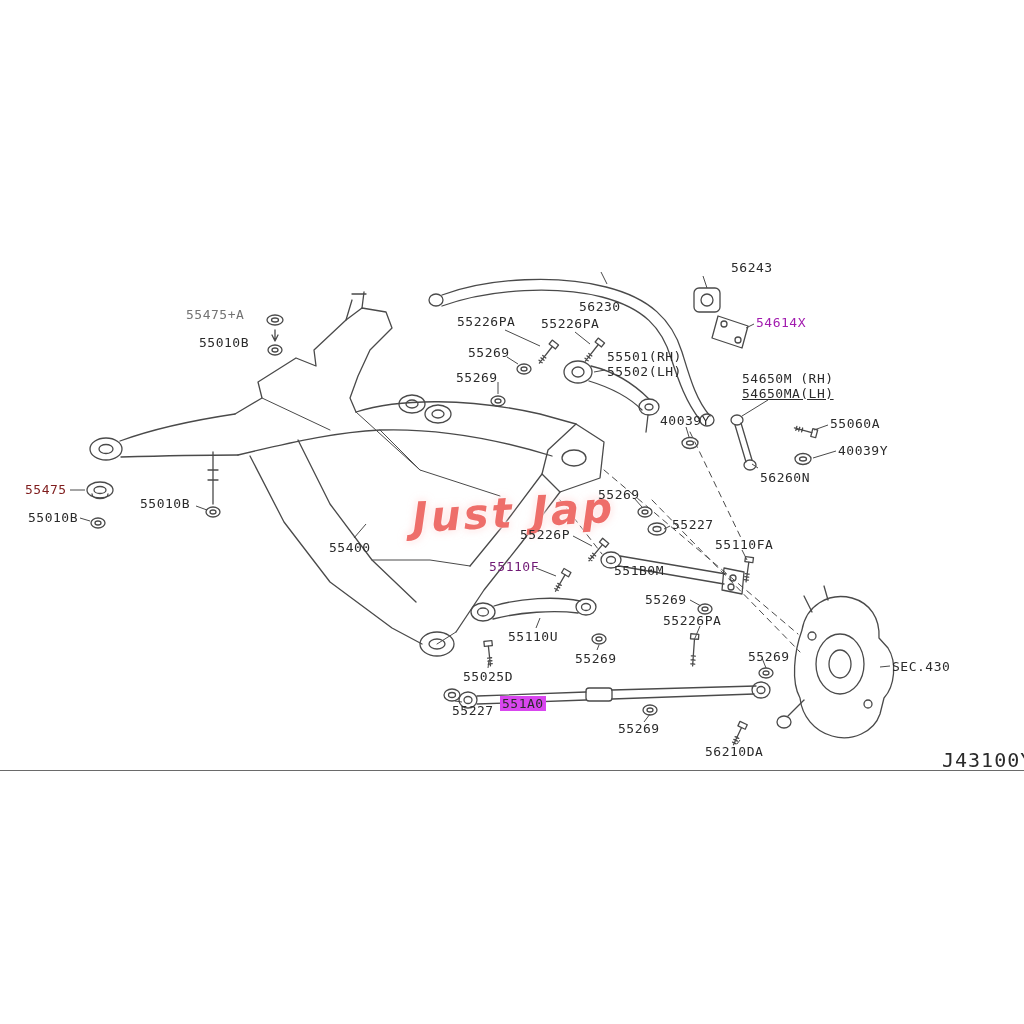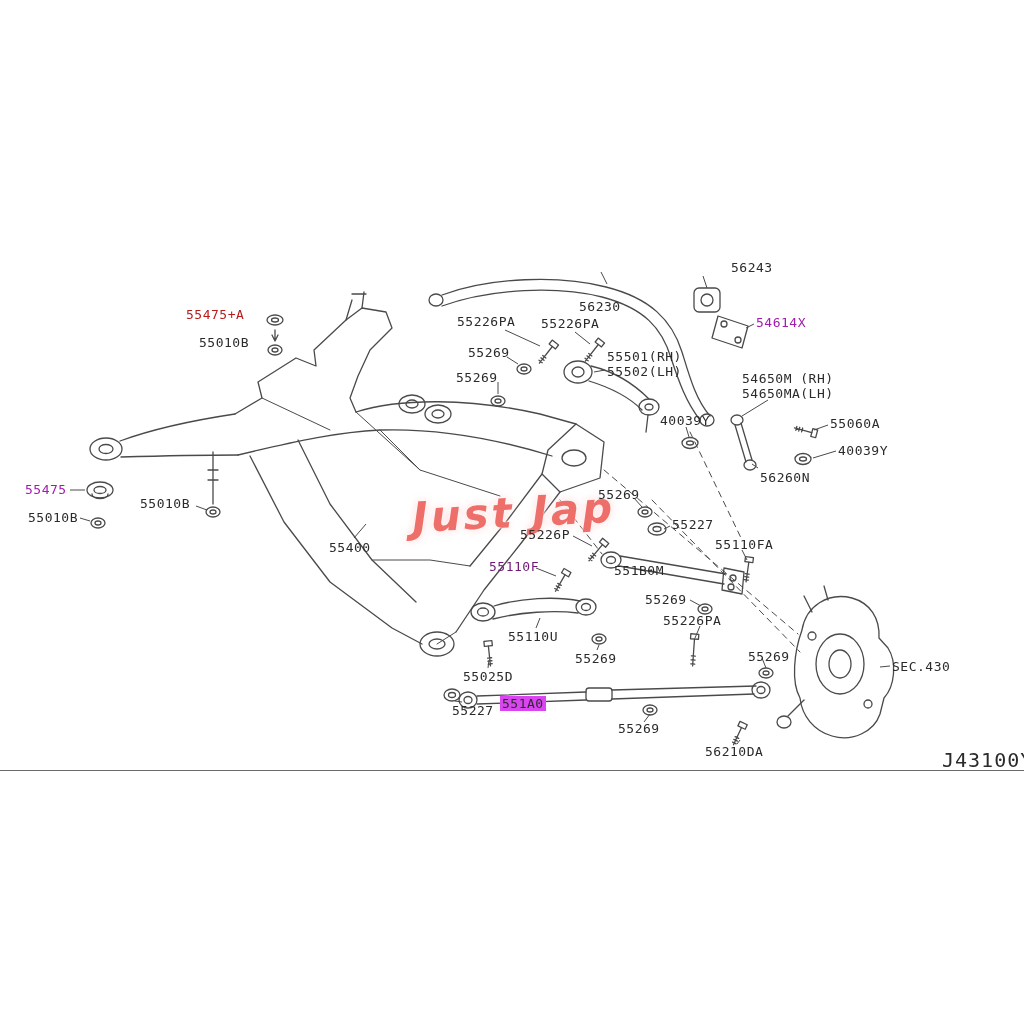--- a/index.html
+++ b/index.html
@@ -276,38 +276,38 @@
       <line x1="890" y1="666" x2="880" y2="667" stroke="#4a4a4a" stroke-width="1"></line>
       <line x1="462" y1="702" x2="455" y2="701" stroke="#4a4a4a" stroke-width="1"></line>
       <line x1="527" y1="700" x2="540" y2="697" stroke="#4a4a4a" stroke-width="1"></line>
       <line x1="644" y1="722" x2="650" y2="714" stroke="#4a4a4a" stroke-width="1"></line>
       <line x1="737" y1="744" x2="740" y2="740" stroke="#4a4a4a" stroke-width="1"></line>
     </svg>
 
   <div id="watermark">Just Jap</div>
 
   <div id="labels">
-      <div class="part-label" style="left: 186px; top: 307px; color: #b91c1c; text-align: center;">55475+A</div>
+      <div class="part-label" style="left: 186px; top: 307px; color: #737373; text-align: center;">55475+A</div>
       <div class="part-label" style="left: 199px; top: 335px; color: rgb(43, 43, 43);">55010B</div>
       <div class="part-label" style="left: 579px; top: 255px; color: rgb(43, 43, 43); margin-top: 44px;">56230</div>
       <div class="part-label" style="left: 685px; top: 260px; color: rgb(43, 43, 43); margin-left: 46px;">56243</div>
       <div class="part-label" style="left: 756px; top: 315px; color: #a21caf;">54614X</div>
       <div class="part-label" style="left: 457px; top: 314px; color: rgb(43, 43, 43);">55226PA</div>
       <div class="part-label" style="left: 541px; top: 316px; color: rgb(43, 43, 43);">55226PA</div>
       <div class="part-label" style="left: 468px; top: 345px; color: rgb(43, 43, 43);">55269</div>
       <div class="part-label" style="left: 607px; top: 349px; color: rgb(43, 43, 43);">55501(RH)</div>
       <div class="part-label" style="left: 607px; top: 364px; color: rgb(43, 43, 43);">55502(LH)</div>
       <div class="part-label" style="left: 456px; top: 370px; color: rgb(43, 43, 43);">55269</div>
       <div class="part-label" style="left: 660px; top: 413px; color: rgb(43, 43, 43);">40039Y</div>
       <div class="part-label" style="left: 742px; top: 371px; color: rgb(43, 43, 43);">54650M (RH)</div>
-      <div class="part-label" style="left: 742px; top: 386px; color: rgb(43, 43, 43);">54650MA(LH)</div>
+      <div class="part-label" style="left: 742px; top: 386px; color: rgb(43, 43, 43); text-decoration: underline;">54650MA(LH)</div>
       <div class="part-label" style="left: 830px; top: 416px; color: rgb(43, 43, 43);">55060A</div>
       <div class="part-label" style="left: 838px; top: 443px; color: rgb(43, 43, 43);">40039Y</div>
       <div class="part-label" style="left: 760px; top: 462px; color: rgb(43, 43, 43); margin-top: 8px;">56260N</div>
-      <div class="part-label" style="left: 25px; top: 482px; color: #a21caf;">55475</div>
+      <div class="part-label" style="left: 25px; top: 482px; color: #7f1d1d;">55475</div>
       <div class="part-label" style="left: 28px; top: 510px; color: rgb(43, 43, 43);">55010B</div>
       <div class="part-label" style="left: 140px; top: 496px; color: rgb(43, 43, 43);">55010B</div>
       <div class="part-label" style="left: 329px; top: 540px; color: rgb(43, 43, 43);">55400</div>
       <div class="part-label" style="left: 598px; top: 487px; color: rgb(43, 43, 43);">55269</div>
       <div class="part-label" style="left: 672px; top: 517px; color: rgb(43, 43, 43);">55227</div>
       <div class="part-label" style="left: 520px; top: 527px; color: rgb(43, 43, 43);">55226P</div>
       <div class="part-label" style="left: 715px; top: 537px; color: rgb(43, 43, 43);">55110FA</div>
       <div class="part-label" style="left: 614px; top: 563px; color: rgb(43, 43, 43);">551B0M</div>
       <div class="part-label" style="left: 489px; top: 559px; color: #701a75;">55110F</div>
       <div class="part-label" style="left: 645px; top: 592px; color: rgb(43, 43, 43);">55269</div>

